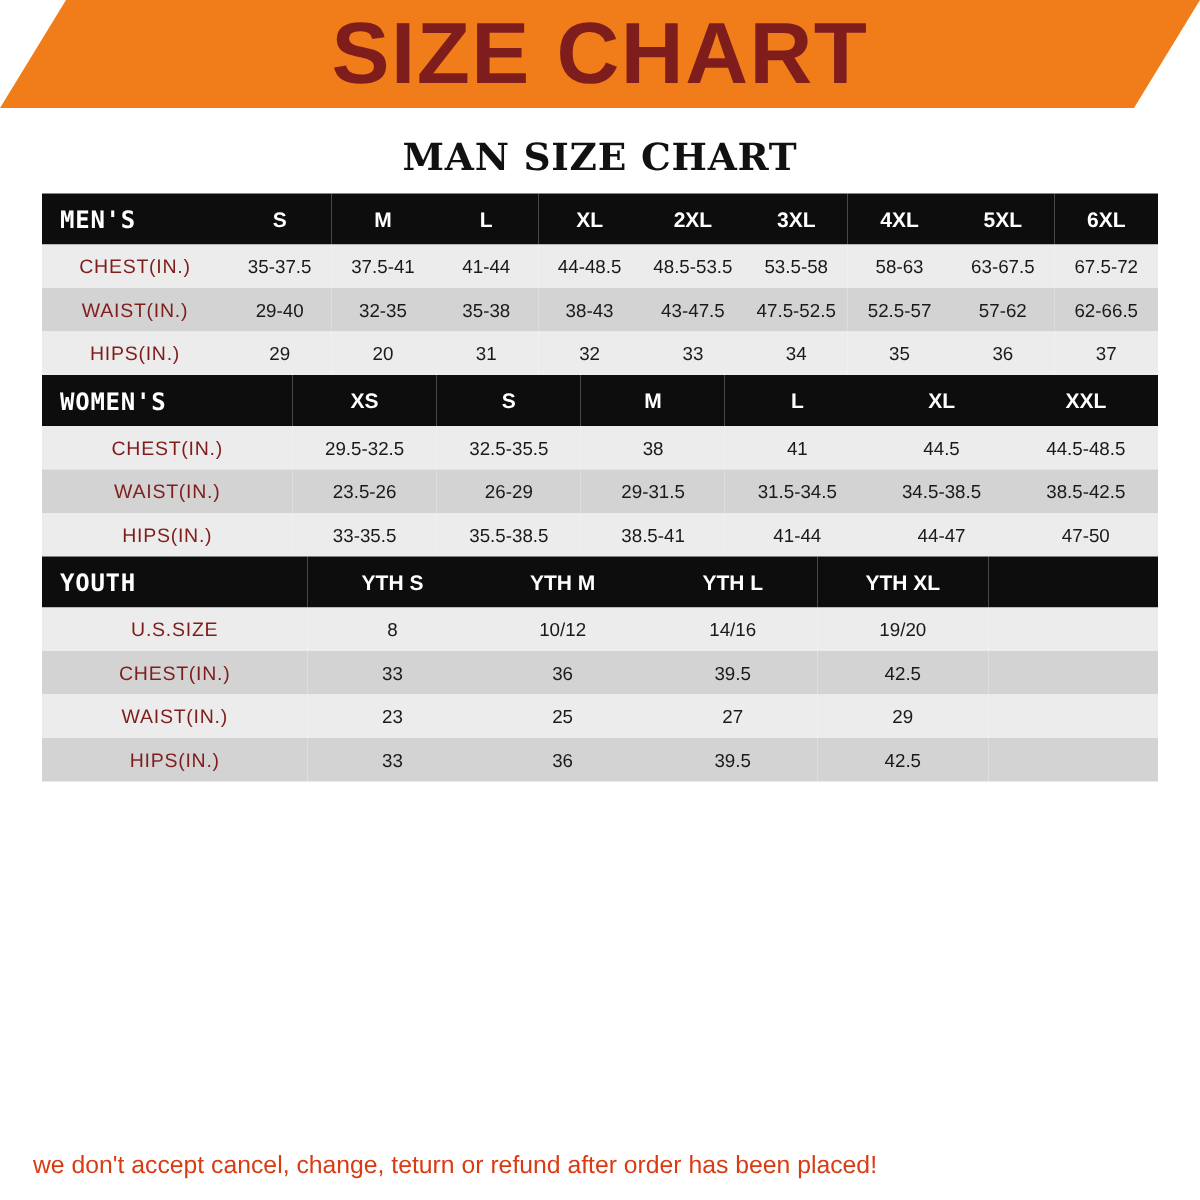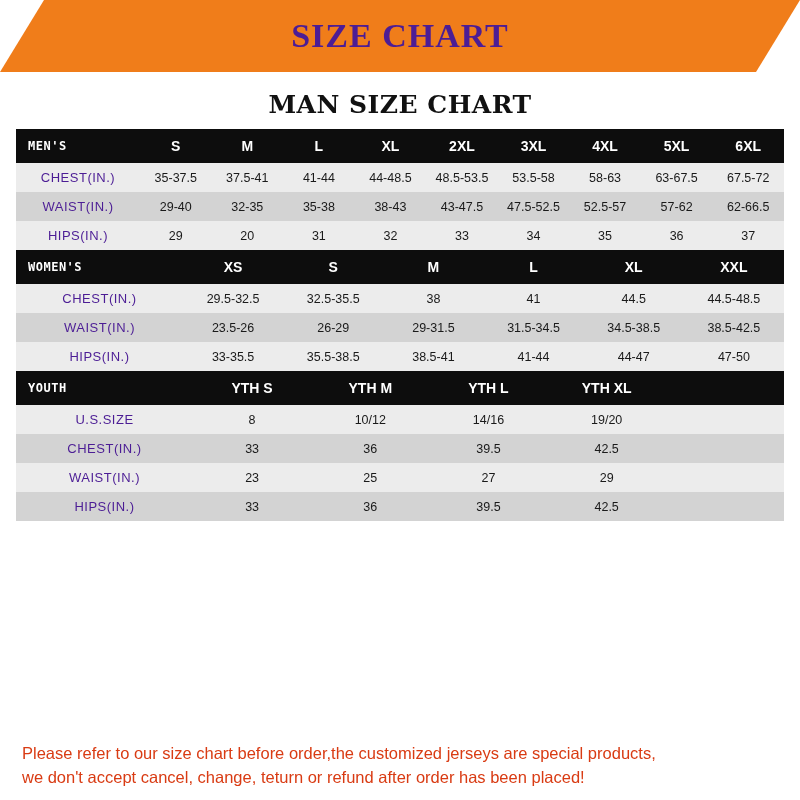--- a/index.html
+++ b/index.html
@@ -25,40 +25,40 @@
   
   .header-band {
     background: #f07d1a;
     height: 72px;
     display: flex;
     align-items: center;
     justify-content: center;
     position: relative;
   }
   .header-band .title {
-    font-family: Liberation Serif, serif;
+    font-family: Liberation Sans, sans-serif;
     font-weight: bold;
-    font-size: 34px;
+    font-size: 58px;
     letter-spacing: 1px;
-    color: #4c1d95;
+    color: #7f1d1d;
     line-height: 1;
   }
   
   .wedge {
     position: absolute;
     top: 0;
     width: 44px;
     height: 72px;
     background: #ffffff;
   }
   .wedge.left { left: 0; clip-path: polygon(0 0, 44px 0, 0 72px); }
   .wedge.right { right: 0; clip-path: polygon(44px 0, 44px 72px, 0 72px); }
 
   .content {
-    padding: 0 16px;
+    padding: 0 28px;
     flex: 1 1 auto;
   }
   .section-title {
     text-align: center;
     font-family: "DejaVu Serif", serif;
     font-weight: bold;
     font-size: 25px;
     color: #111;
     margin: 18px 0 10px 0;
     letter-spacing: 0.5px;
@@ -79,32 +79,32 @@
   }
   table.size thead th {
     background: #0d0d0d;
     color: #ffffff;
     height: 34px;
     font-size: 14px;
     font-weight: bold;
   }
   table.size thead th.corner {
     font-family: "DejaVu Sans Mono", monospace;
-    font-size: 12px;
+    font-size: 16px;
     letter-spacing: 0.5px;
     text-align: left;
     padding-left: 12px;
   }
   table.size tbody tr:nth-child(odd) { background: #ececec; }
   table.size tbody tr:nth-child(even) { background: #d3d3d3; }
   table.size tbody td.rowlabel {
     font-size: 13px;
     letter-spacing: 0.5px;
     text-align: center;
-    color: #4c1d95;
+    color: #7f1d1d;
   }
   .footer-note {
     padding: 14px 22px 10px 22px;
     color: #d93b13;
     font-size: 16.5px;
     line-height: 1.45;
     font-family: "Liberation Sans", sans-serif;
   }
   .footer-note div { white-space: nowrap; }
 </style>
@@ -263,17 +263,16 @@
           <td>39.5</td>
           <td>42.5</td>
           <td></td>
         </tr>
       </tbody>
     </table>
 
   </div>
 
   <div class="footer-note">
-    <div>Please refer to our size chart before order,the customized jerseys are special products,</div>
     <div>we don't accept cancel, change, teturn or refund after order has been placed!</div>
   </div>
 
 </div>
 
 </body></html>

